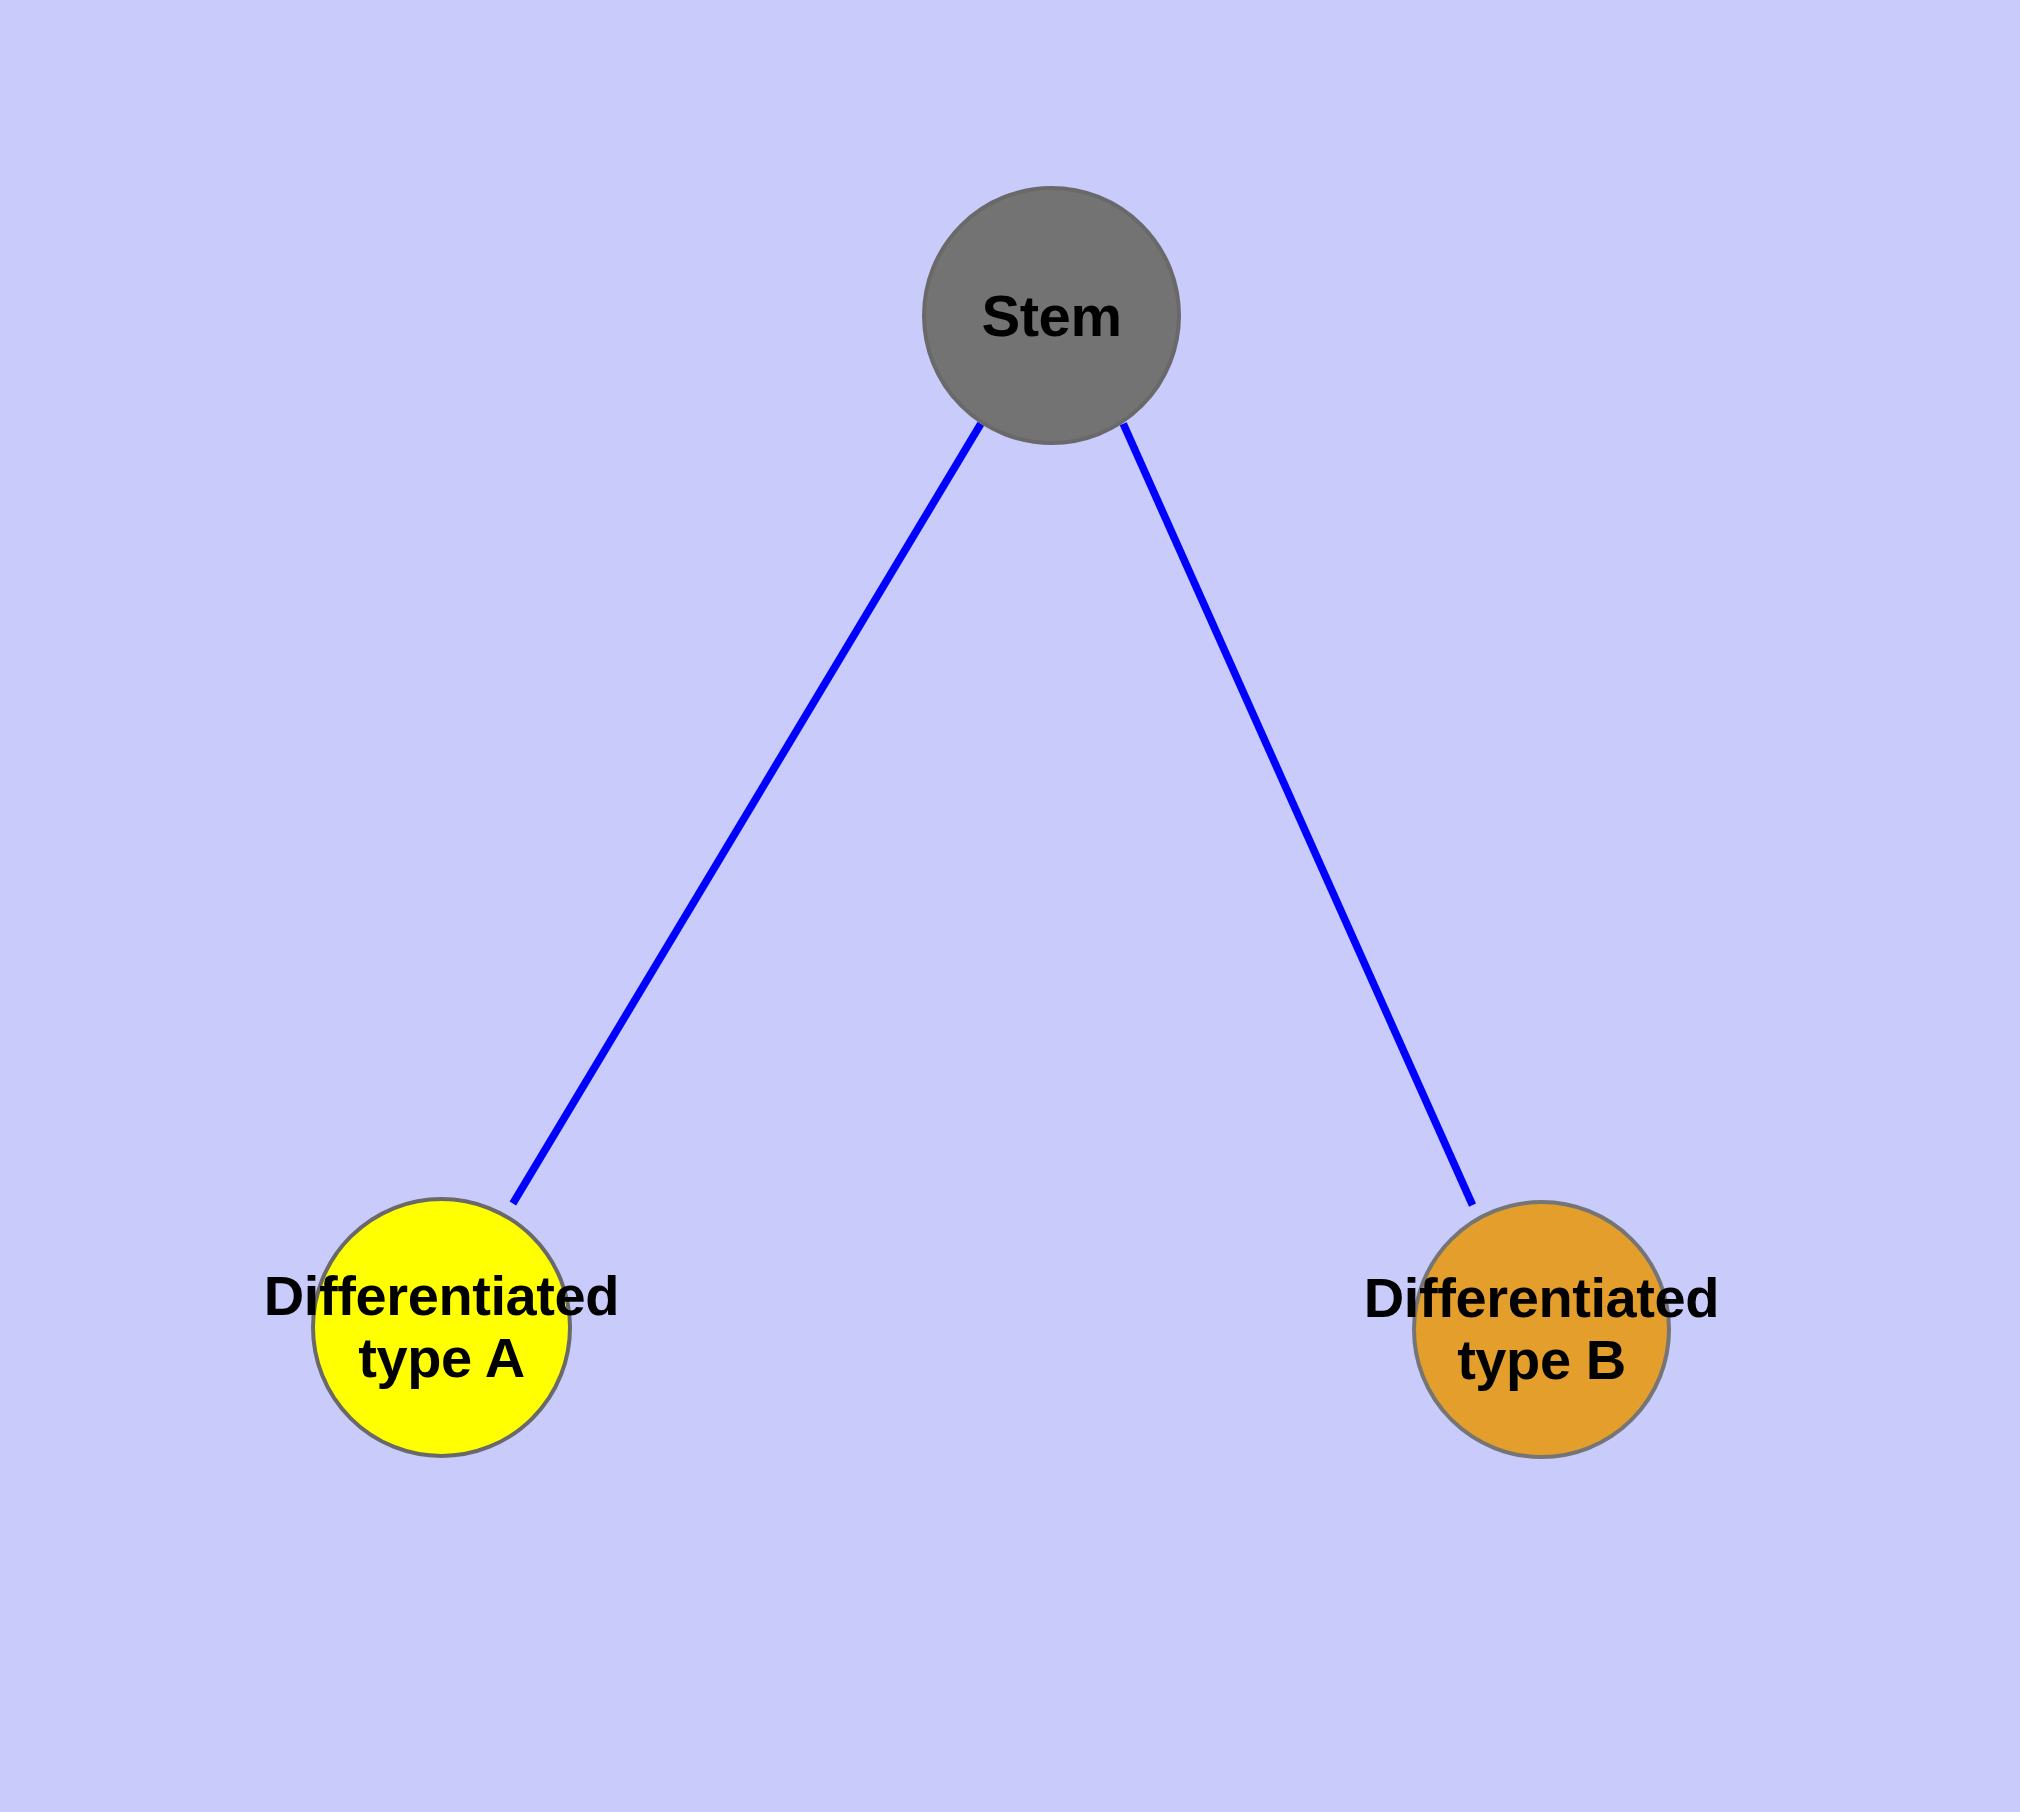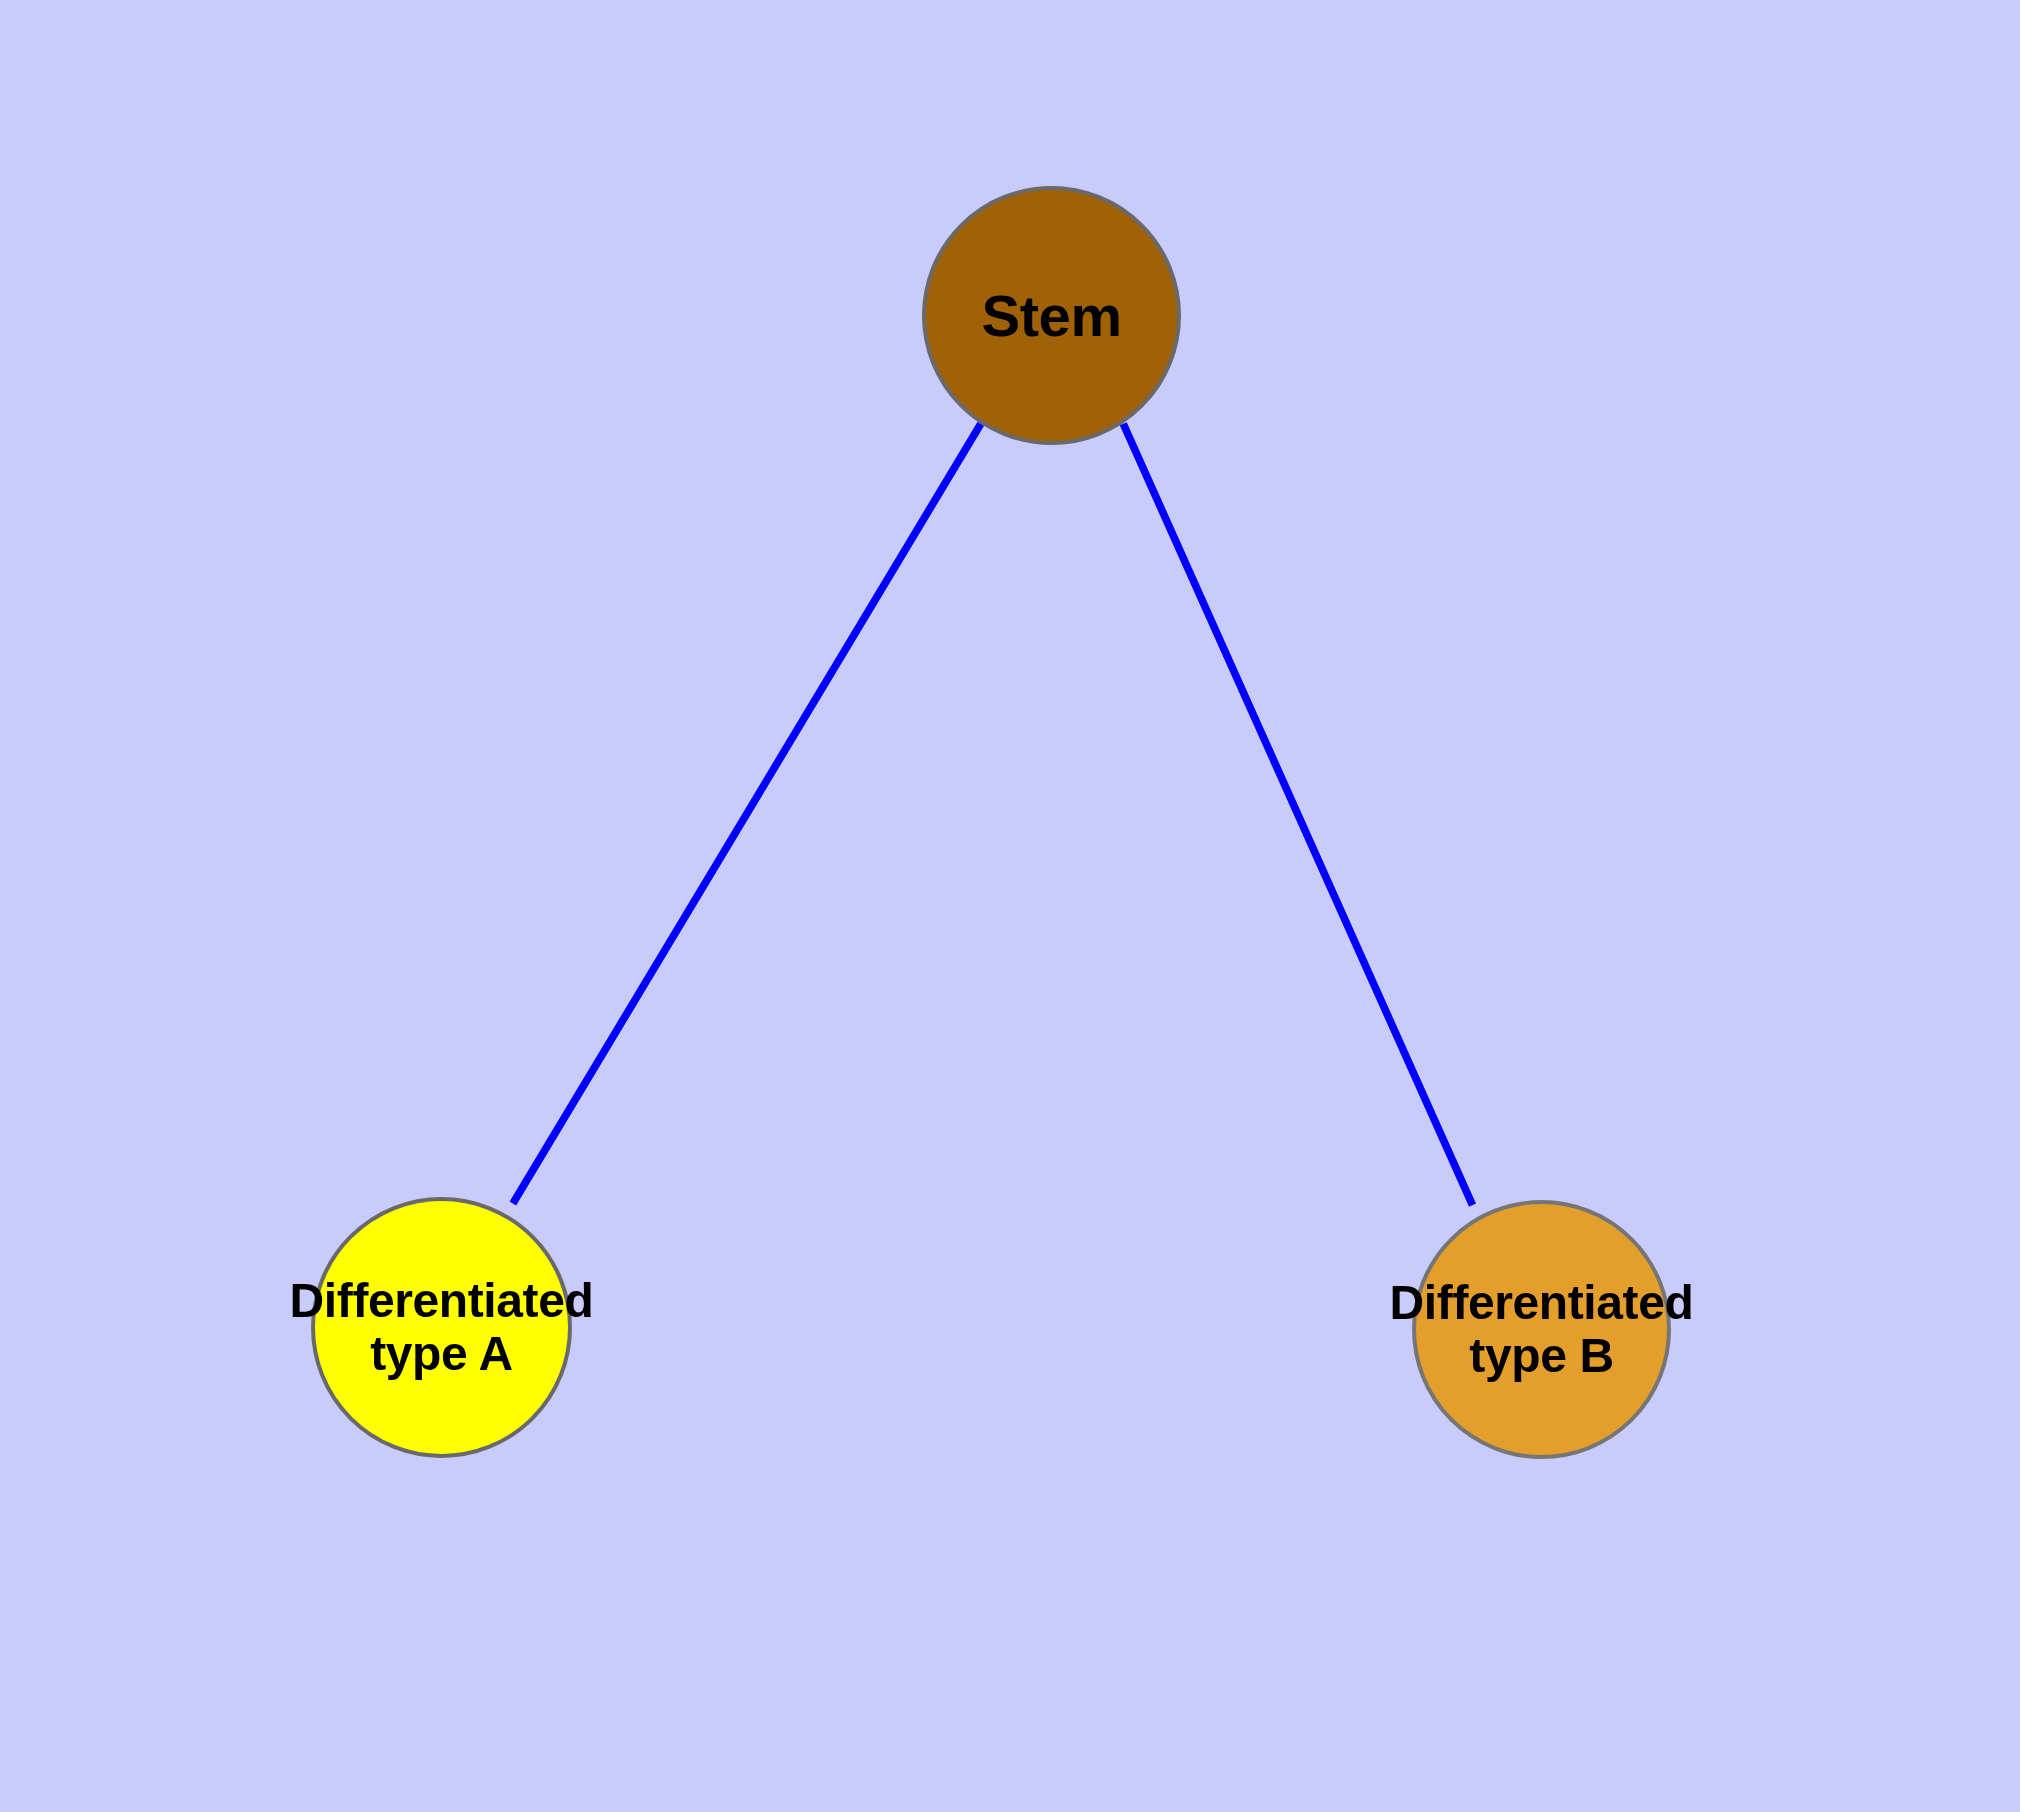--- a/index.html
+++ b/index.html
@@ -43,37 +43,37 @@
     white-space: pre;
     text-align: center;
     color: #000000;
     font-weight: bold;
     line-height: 1.12;
     letter-spacing: -0.4px;
     pointer-events: none;
   }
   #node-stem .node-label { font-size: 58px; }
   #node-type-a .node-label,
-  #node-type-b .node-label { font-size: 48px; }
+  #node-type-b .node-label { font-size: 56px; }
 </style>
 </head>
 <body>
 
 <div id="canvas" style="width: 2021px; height: 1812px;">
 
   <svg id="bg-layer" viewBox="0 0 2384 2138" preserveAspectRatio="none">
     <rect id="bg-rect" x="0" y="0" width="2384" height="2138" fill="#c9cbfa"></rect>
   </svg>
 
   <svg id="edge-layer" viewBox="0 0 2384 2138" preserveAspectRatio="none">
     <line id="edge-0" stroke-linecap="butt" x1="1157" y1="500" x2="605" y2="1420" stroke="#0000ff" stroke-width="9"></line>
     <line id="edge-1" stroke-linecap="butt" x1="1325" y1="500" x2="1737" y2="1422" stroke="#0000ff" stroke-width="9"></line>
   </svg>
 
-  <div class="node" id="node-stem" style="left: 922px; top: 186px; width: 259px; height: 259px; background: #a16207; border: 4.2px solid rgb(105, 105, 105);">
+  <div class="node" id="node-stem" style="left: 922px; top: 186px; width: 259px; height: 259px; background: #737373; border: 4.2px solid rgb(105, 105, 105);">
     <span class="node-label">Stem</span>
   </div>
 
   <div class="node" id="node-type-a" style="left: 311px; top: 1197px; width: 261px; height: 261px; background: rgb(255, 255, 0); border: 4.2px solid rgb(105, 105, 105);">
     <span class="node-label">Differentiated
 type A</span>
   </div>
 
   <div class="node" id="node-type-b" style="left: 1412px; top: 1200px; width: 259px; height: 259px; background: rgb(227, 158, 44); border: 4.2px solid rgb(117, 117, 117);">
     <span class="node-label">Differentiated

